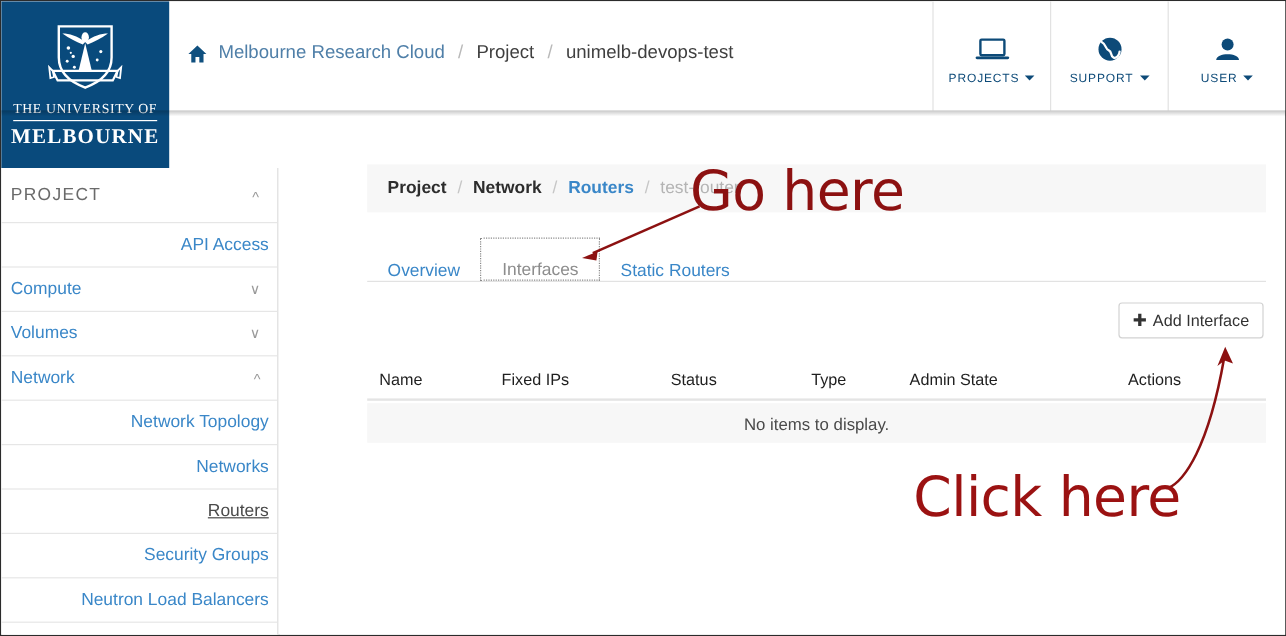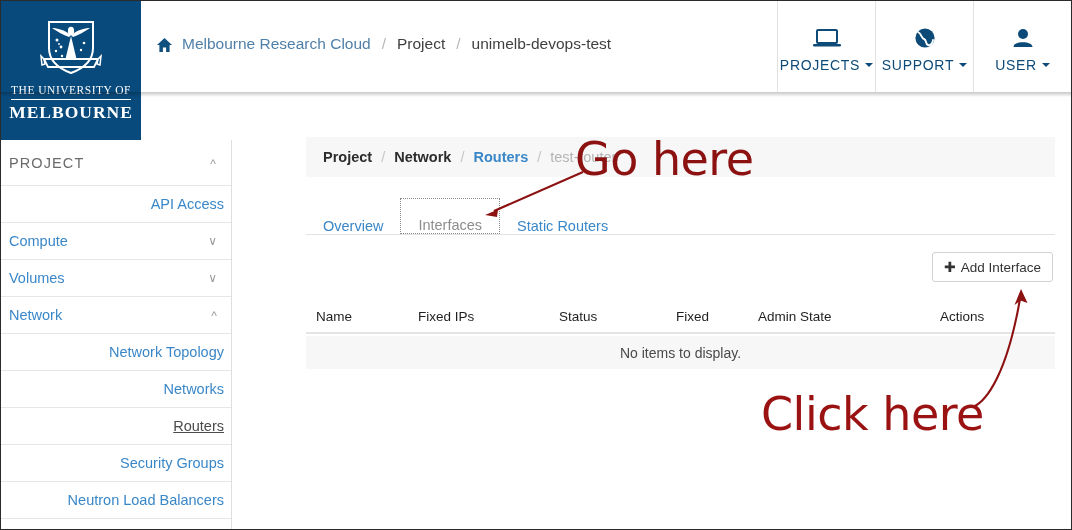--- a/index.html
+++ b/index.html
@@ -29,21 +29,21 @@
   #home-ico{margin-right:9px;display:flex;align-items:center;}
   .ct-link{color:#4f7fa8;}
   .ct-sep{color:#b9b9b9;margin:0 11px;font-weight:300;}
   .ct-cur{color:#3f3f3f;}
 
   #top-actions{position:absolute;right:0;top:0;height:91px;display:flex;}
   .tact{width:98px;height:91px;border-left:1px solid #e2e2e2;display:flex;
       flex-direction:column;align-items:center;justify-content:center;color:#0d4a78;
       background:#fff;box-sizing:border-box;}
   .tact .ti{height:30px;display:flex;align-items:flex-end;}
-  .tact .tl{font-size:14px;letter-spacing:.7px;margin-top:7px;display:flex;
+  .tact .tl{font-size:10px;letter-spacing:.7px;margin-top:7px;display:flex;
       align-items:center;gap:5px;}
   .caret{width:0;height:0;border-left:4px solid transparent;border-right:4px solid transparent;
       border-top:4.5px solid #0d4a78;display:inline-block;}
 
   
   #sidebar{position:absolute;left:0;top:139px;width:231px;height:391px;background:#fff;
       border-right:1px solid #dedede;box-sizing:border-box;}
   .sb-head{height:46px;display:flex;align-items:center;justify-content:space-between;
       padding:0 14px 0 8px;font-size:14.5px;color:#6a6a6a;letter-spacing:1.1px;
       border-bottom:1px solid #e6e6e6;box-sizing:border-box;}
@@ -241,21 +241,21 @@
 
     <div id="addbtn">
       <span class="plus">✚</span>
       <span>Add Interface</span>
     </div>
 
     <div id="thead">
         <div class="th" style="position: absolute; left: 10px;">Name</div>
         <div class="th" style="position: absolute; left: 112px;">Fixed IPs</div>
         <div class="th" style="position: absolute; left: 253px;">Status</div>
-        <div class="th" style="position: absolute; left: 370px;">Fixed</div>
+        <div class="th" style="position: absolute; left: 370px;">Type</div>
         <div class="th" style="position: absolute; left: 452px;">Admin State</div>
         <div class="th" style="position: absolute; left: 634px;">Actions</div>
       </div>
 
     <div id="empty-row">
       <span>No items to display.</span>
     </div>
   </div>
 
   <div id="anno">

